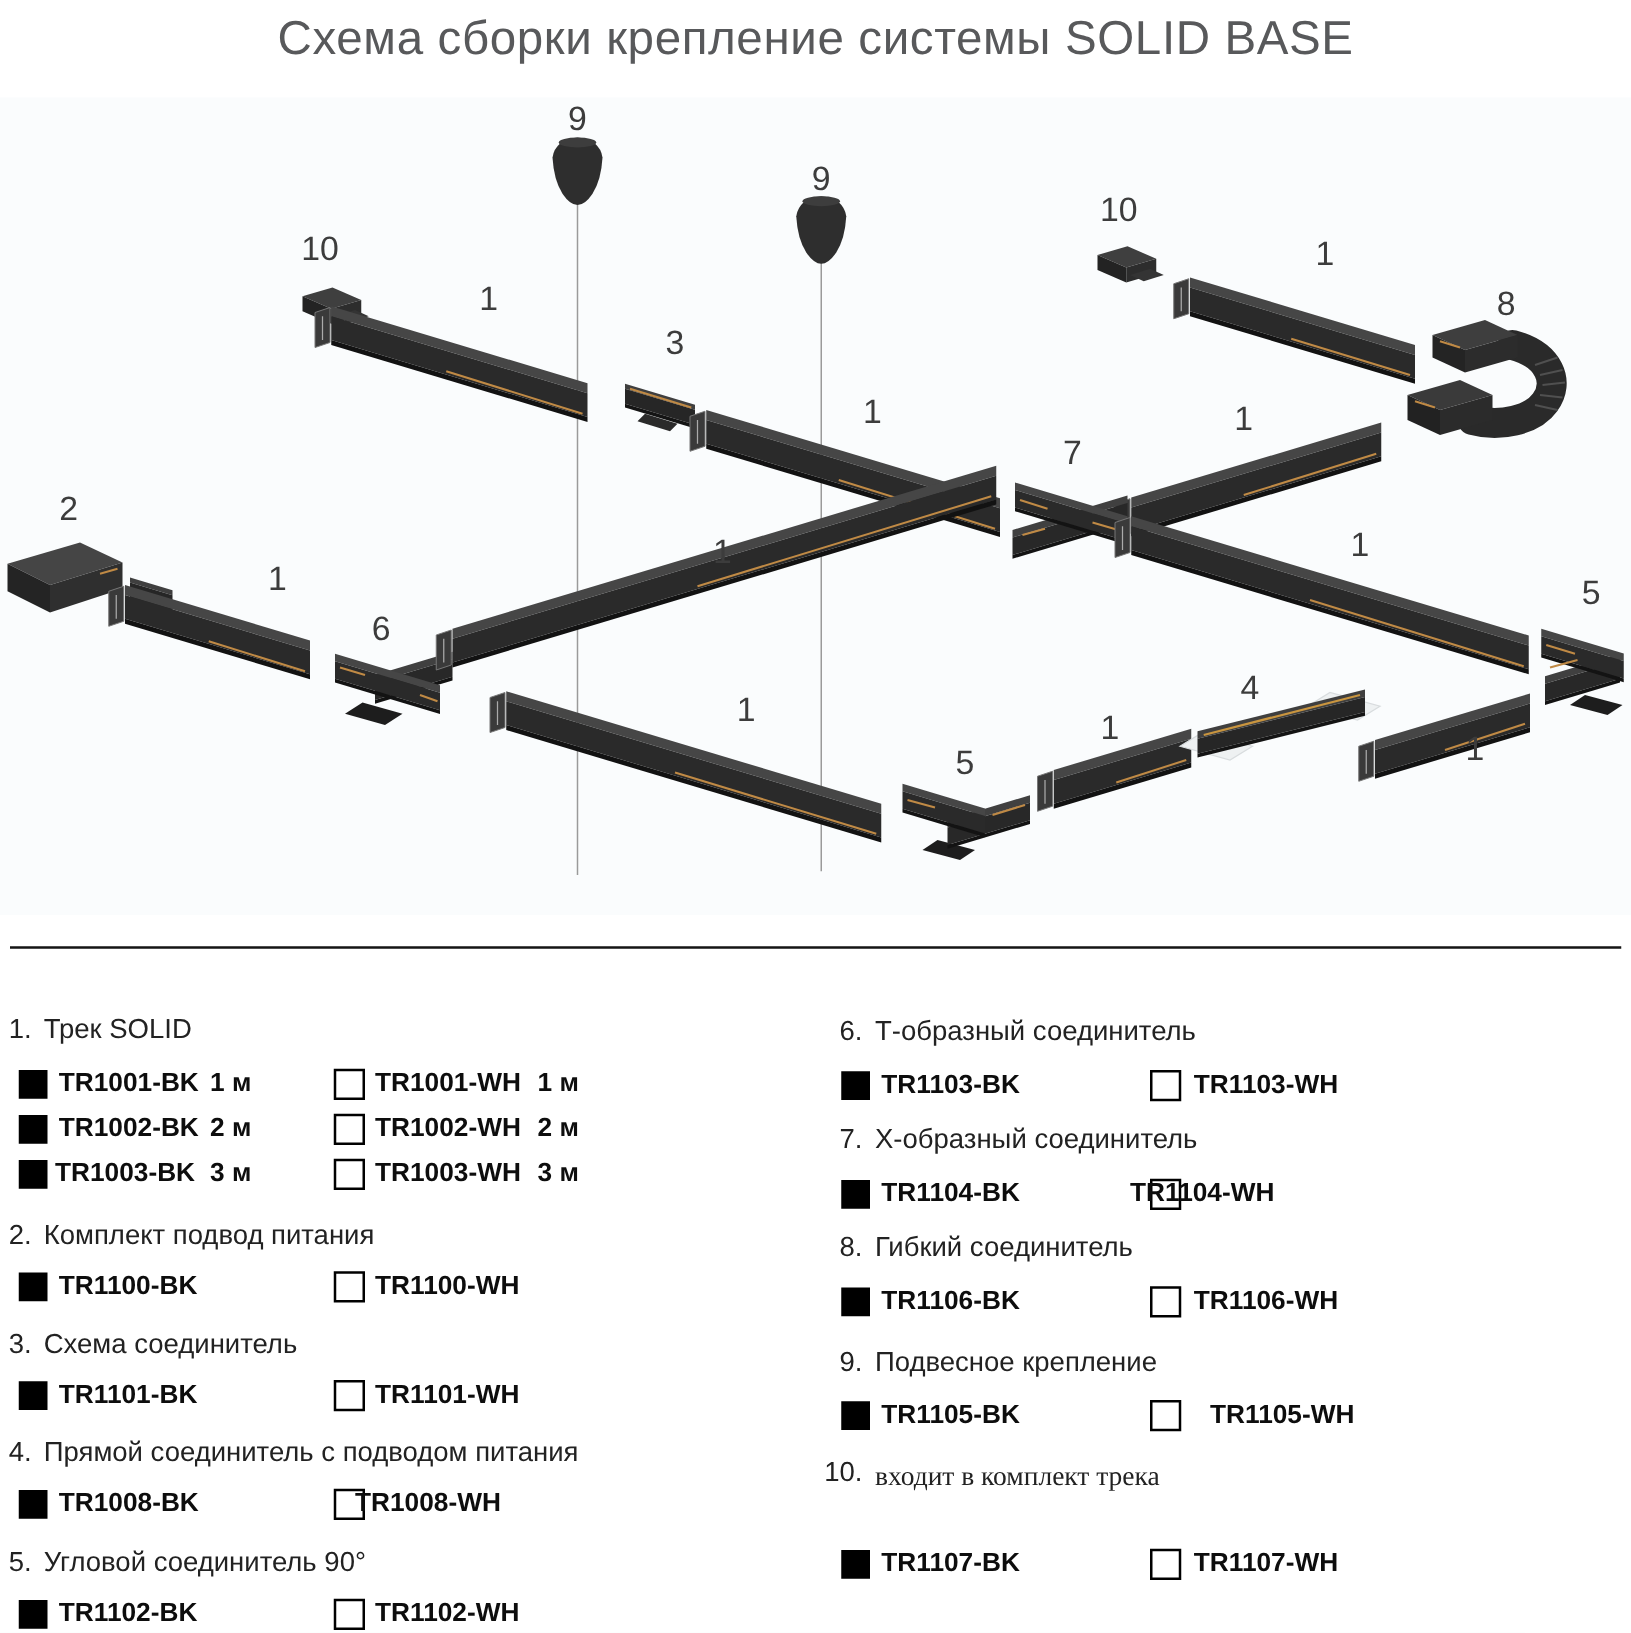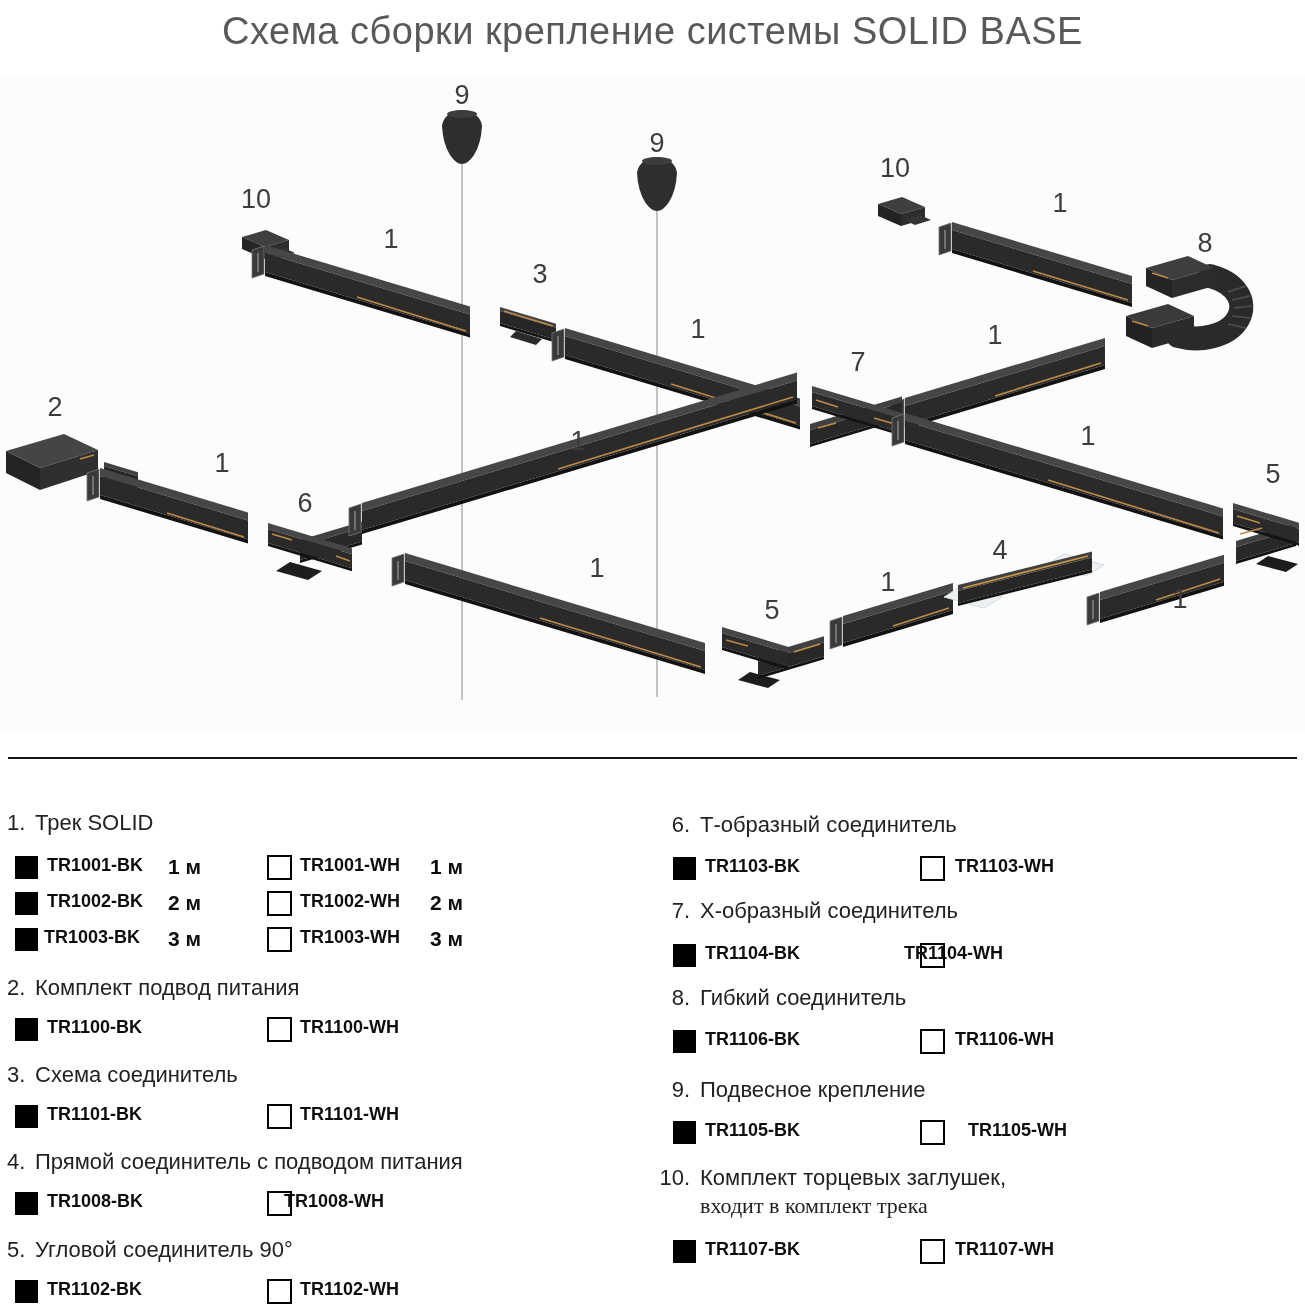--- a/index.html
+++ b/index.html
@@ -25,21 +25,21 @@
   .separator{position:absolute;left:8px;top:757px;width:1289px;height:2px;background:#151515;}
   
   .sec{position:absolute;display:flex;font-size:22px;color:#222;line-height:25px;white-space:nowrap;}
   .sec .num{flex:0 0 28px;}
   .sec.r{left:645px;}
   .sec.r .num{flex:0 0 45px;text-align:right;margin-right:10px;}
   .sec .ttl2{display:block;margin-top:3px;font-family:Liberation Serif, serif;}
   .lrow{position:absolute;left:0;top:0;width:1305px;height:27px;}
   .sw{position:absolute;top:1px;width:23px;height:23px;background:#000;}
   .whbox{position:absolute;top:0;width:21px;height:21px;background:#fff;border:2.5px solid #000;}
-  .code{position:absolute;top:0;font-size:18px;font-weight:bold;color:#0d0d0d;white-space:nowrap;}
+  .code{position:absolute;top:0;font-size:21px;font-weight:bold;color:#0d0d0d;white-space:nowrap;}
   .len{position:absolute;top:0;font-size:21px;font-weight:bold;color:#0d0d0d;white-space:nowrap;}
 </style>
 </head>
 <body>
 
 <div class="page-title">Схема сборки крепление системы SOLID BASE</div>
 
 <svg class="diagram-svg" width="1305" height="732" viewBox="0 0 1305 732">
 
   <rect x="0" y="78" width="1305" height="654" fill="#fafcfd"></rect>
@@ -391,20 +391,20 @@
 </div>
 <div class="lrow" style="top:1120px">
   <span class="sw" style="left:673px"></span>
   <span class="code" style="left:705px">TR1105-BK</span>
   <span class="whbox" style="left:920px"></span>
   <span class="code" style="left:968px">TR1105-WH</span>
 </div>
 
 <div class="sec r" style="top:1165px">
   <span class="num">10.</span>
-  <span class="ttl"><span>Комплект торцевых заглушек,</span><span class="ttl2">входит в комплект трека</span></span>
+  <span class="ttl"><span class="ttl2">входит в комплект трека</span></span>
 </div>
 <div class="lrow" style="top:1239px">
   <span class="sw" style="left:673px"></span>
   <span class="code" style="left:705px">TR1107-BK</span>
   <span class="whbox" style="left:920px"></span>
   <span class="code" style="left:955px">TR1107-WH</span>
 </div>
 
 </body></html>

